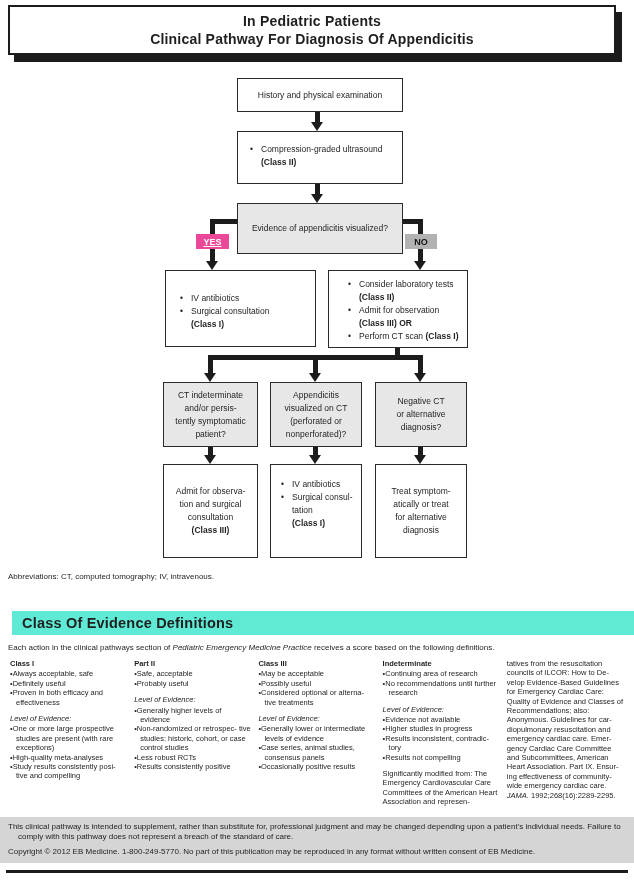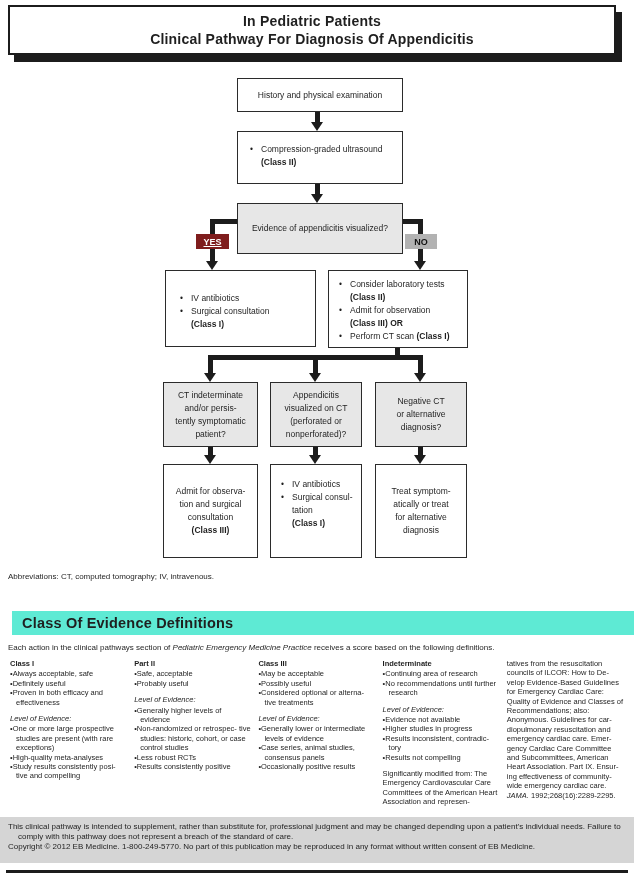--- a/index.html
+++ b/index.html
@@ -18,42 +18,42 @@
   .fb-bullet{position:relative;padding-left:13px;}
   .fb-bullet::before{content:"\2022";position:absolute;left:2px;}
   .fb-cont{padding-left:13px;}
   .cls{font-weight:bold;}
   .nowrap{white-space:nowrap;}
 
   
   .line{background:#1c1c1c;}
   .arrowhead{width:0;height:0;border-left:6.5px solid transparent;border-right:6.5px solid transparent;border-top:9px solid #1c1c1c;}
   .badge{font-size:9px;font-weight:bold;display:flex;align-items:center;justify-content:center;}
-  .badge-yes{background:#7f1d1d;color:#ffffff;text-decoration:underline;}
+  .badge-yes{background:#ec4899;color:#ffffff;text-decoration:underline;}
   .badge-no{background:#b2b2b2;color:#111111;}
 
   
   .abbrev{left:8px;top:572px;font-size:8px;}
 
   
   .banner{left:0;top:611px;width:634px;height:24px;background:#5eead4;display:flex;align-items:center;margin-left:12px;}
   .banner div{font-size:14.5px;font-weight:bold;padding-left:10px;letter-spacing:.2px;}
   .intro{left:8px;top:643px;font-size:8px;}
   .em{font-style:italic;}
   .cols{left:10px;top:659px;width:614px;display:grid;grid-template-columns:repeat(5,1fr);column-gap:7px;font-size:7.5px;line-height:9.4px;}
   .col-h{font-weight:bold;margin-bottom:1px;}
   .cb{padding-left:6px;text-indent:-6px;}
   .cb::before{content:"\2022 ";}
   .loe{font-style:italic;margin:7px 0 1px 0;}
   .note{margin-top:7px;}
 
   
   .footer{left:0;top:817px;width:634px;height:46px;background:#d5d5d5;padding:5px 8px;font-size:8px;line-height:10px;}
   .hang{padding-left:10px;text-indent:-10px;}
-  .copy{}
+  .copy{margin-top:5px;}
   .bottom-rule{left:6px;top:870px;width:622px;height:3px;background:#1c1c1c;}
 </style>
 </head>
 <body>
 
 <div class="abs title-box">
   <div>In Pediatric Patients</div>
   <div>Clinical Pathway For Diagnosis Of Appendicitis</div>
 </div>
 
@@ -87,21 +87,21 @@
 <div class="abs badge badge-no" style="left:405px;top:234px;width:32px;height:15px;">NO</div>
 <div class="abs line" style="left:418px;top:249px;width:5px;height:13px;"></div>
 <div class="abs arrowhead" style="left:414px;top:261px;"></div>
 
 <div class="abs fbox fb-pad" style="left:165px;top:270px;width:151px;height:77px;padding-top:21px;padding-left:12px;">
   <div class="fb-bullet">IV antibiotics</div>
   <div class="fb-bullet">Surgical consultation</div>
   <div class="fb-cont cls">(Class I)</div>
 </div>
 
-<div class="abs fbox fb-pad" style="left:328px;top:270px;width:140px;height:78px;padding-top:7px;padding-left:8px;">
+<div class="abs fbox fb-pad" style="left:328px;top:270px;width:140px;height:78px;padding-top:7px;padding-left:17px;">
   <div class="fb-bullet">Consider laboratory tests</div>
   <div class="fb-cont cls">(Class II)</div>
   <div class="fb-bullet">Admit for observation</div>
   <div class="fb-cont cls">(Class III) OR</div>
   <div class="fb-bullet"><span>Perform CT scan </span><span class="cls">(Class I)</span></div>
 </div>
 
 <div class="abs line" style="left:395px;top:348px;width:5px;height:9px;"></div>
 <div class="abs line" style="left:208px;top:355px;width:215px;height:5px;"></div>
 <div class="abs line" style="left:208px;top:355px;width:5px;height:18px;"></div>

